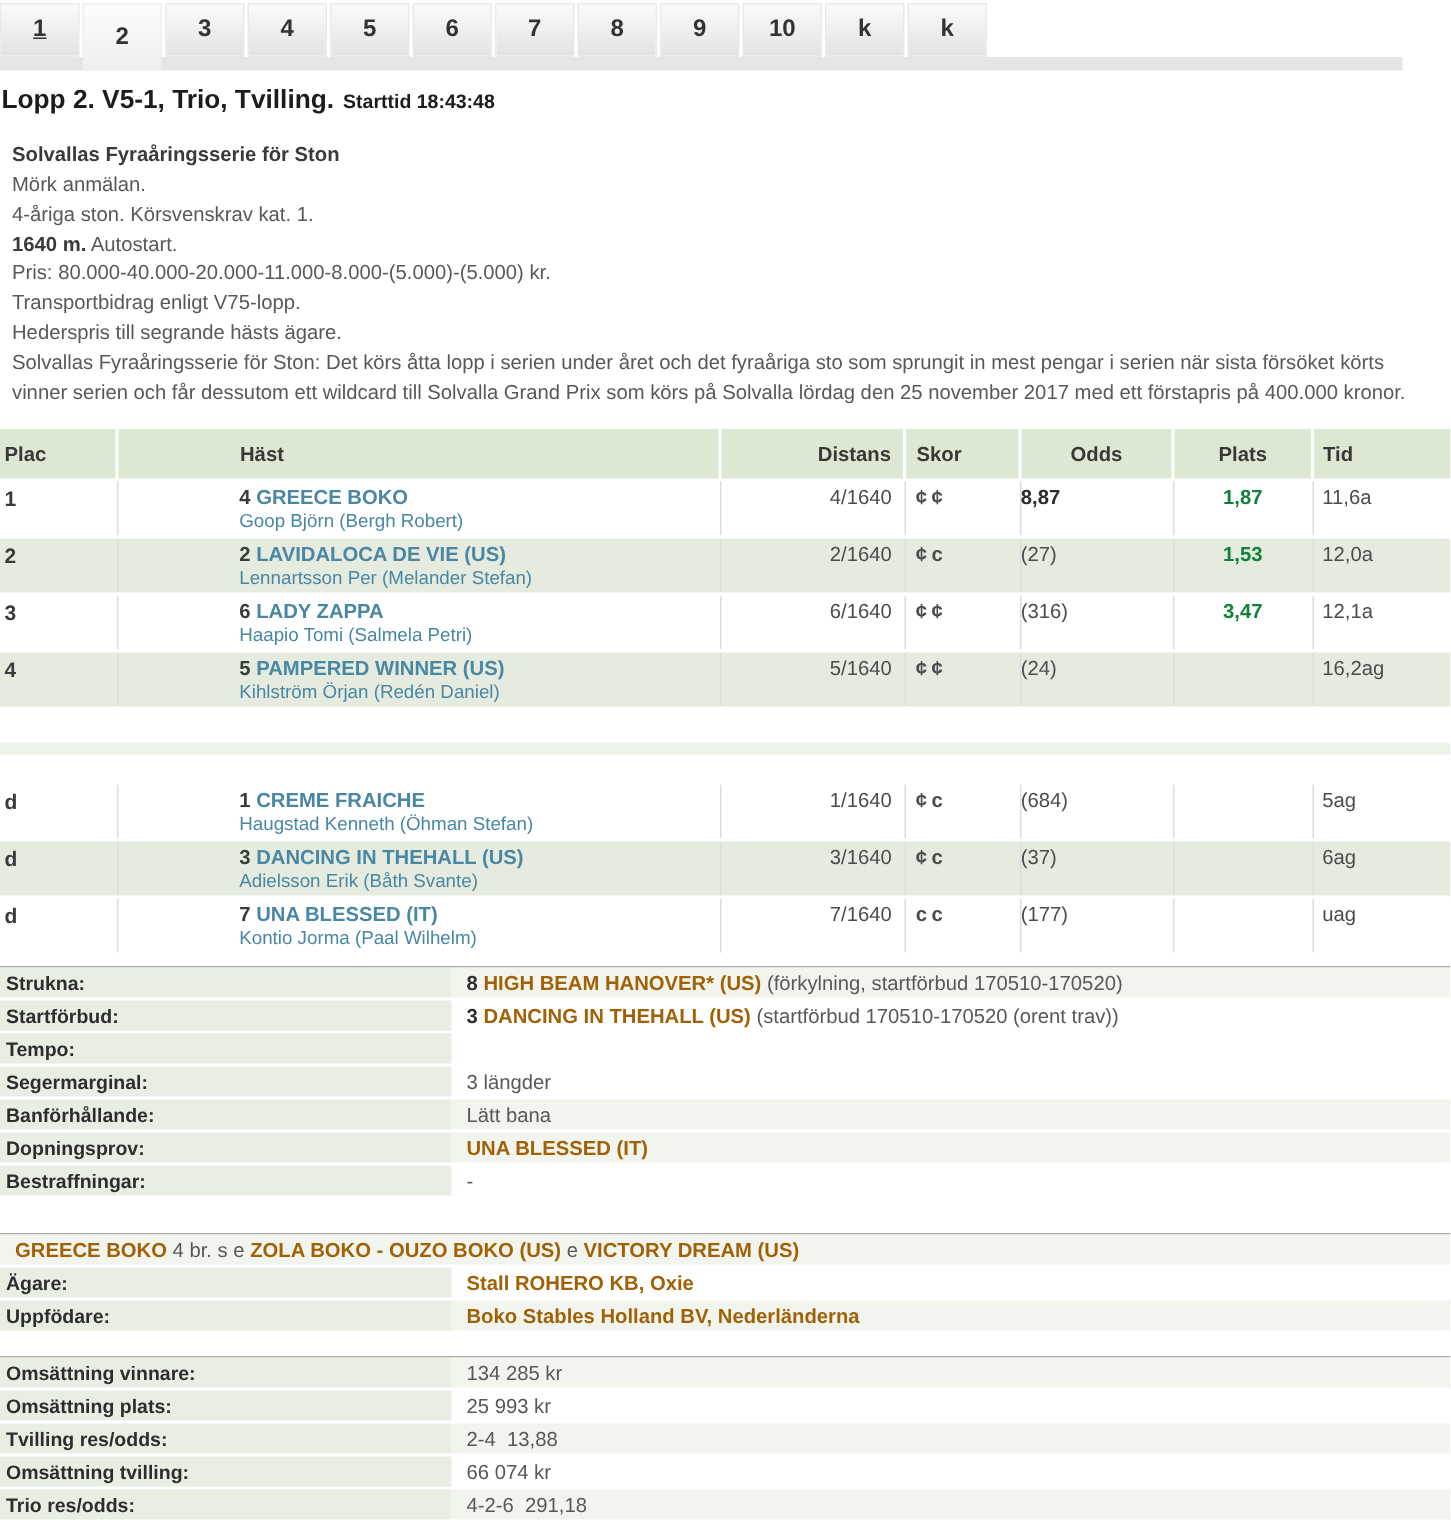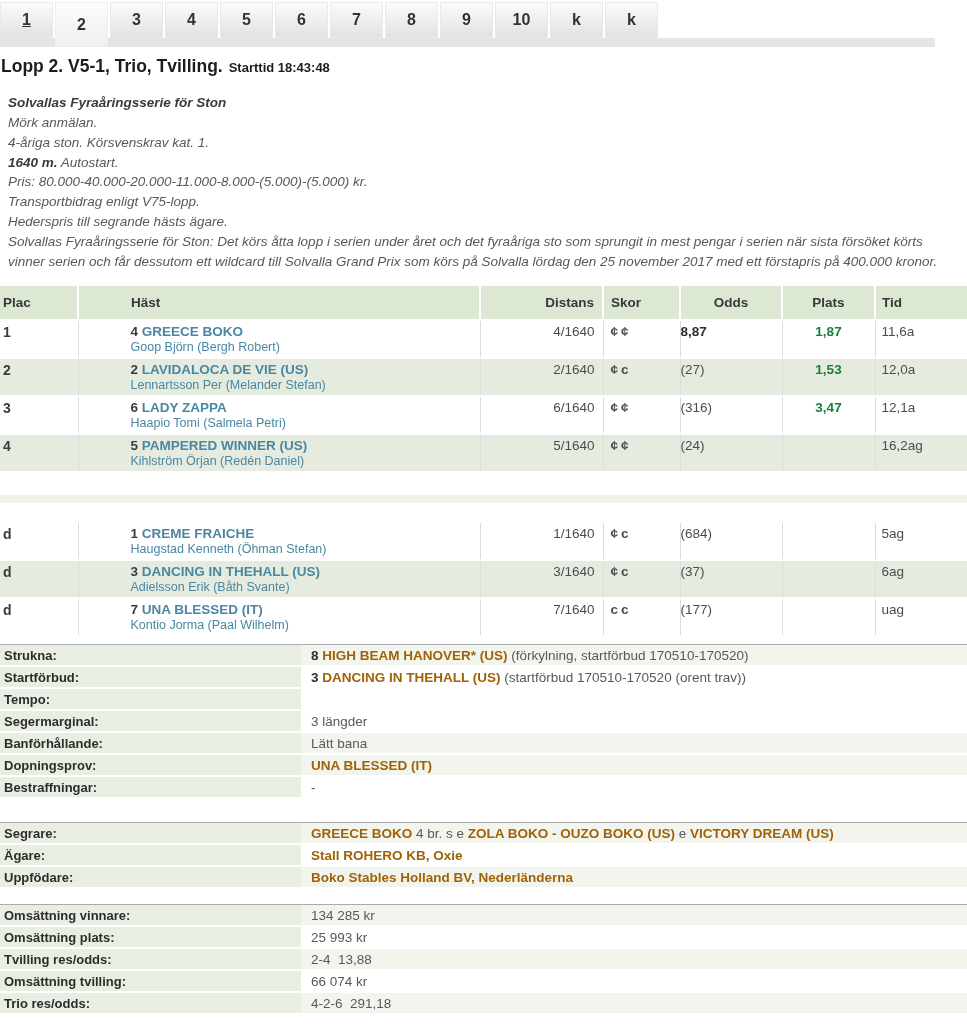--- a/index.html
+++ b/index.html
@@ -13,35 +13,35 @@
        background:linear-gradient(#fbfbfb,#e2e2e2);font-weight:bold;font-size:16px;color:#333;
        text-decoration:none;border:1px solid #e9e9e9;box-sizing:border-box;}
   .tab.active{height:45px;background:linear-gradient(#fcfcfc,#efefee);border-color:#eee;}
   .tab.u span{text-decoration:underline;}
 
   
   h1{margin:9px 0 0 1px;font-size:17.5px;color:#1c1c1c;font-weight:bold;}
   h1 .starttid{font-size:13px;margin-left:6px;}
 
   
-  .race-info{margin:16px 0 0 8px;line-height:1.47;color:#57585a;max-width:950px;font-style:italic;}
+  .race-info{margin:16px 0 0 8px;line-height:1.47;color:#57585a;max-width:950px;}
   .race-info .series{font-weight:bold;color:#3a3a3a;}
   .race-line b{color:#3a3a3a;}
 
   
   table.results{border-collapse:collapse;width:967px;margin-top:14px;table-layout:fixed;font-size:13.5px;}
   thead th{background:#dde8d2;color:#383838;font-weight:bold;height:33px;padding:0;border-left:2px solid #fff;}
   thead th:first-child{border-left:none;}
   tbody tr{border-top:2px solid #fff;}
   tbody tr.tint{background:#e5ecdf;}
   tbody td{padding:3px 0;vertical-align:top;color:#4c4c4e;border-left:1px solid #dcdcdc;}
   tbody td:first-child{border-left:none;}
   th.col-plac,td.col-plac{text-align:left;padding-left:3px;}
   td.col-plac{font-size:14px;font-weight:bold;color:#3b3b3b;}
-  th.col-haest,td.col-haest{text-align:left;padding-left:52px;}
+  th.col-haest,td.col-haest{text-align:left;padding-left:81px;}
   th.col-distans,td.col-distans{text-align:right;padding-right:8px;}
   th.col-skor,td.col-skor{text-align:left;padding-left:7px;}
   td.col-skor{font-weight:bold;letter-spacing:3px;color:#4c4c4e;}
   th.col-odds,td.col-odds{}
   td.col-odds.strong{font-weight:bold;color:#2d2d2d;}
   th.col-plats,td.col-plats{text-align:center;}
   td.col-plats{font-weight:bold;color:#15803d;}
   th.col-tid,td.col-tid{text-align:left;padding-left:6px;}
   .hline1 .num{font-weight:bold;color:#3b3b3b;}
   a.horse{color:#4a87a3;font-weight:bold;text-decoration:none;}
@@ -266,21 +266,20 @@
     <div class="ilabel">Dopningsprov:</div>
     <div class="ival"><a class="link" href="#">UNA BLESSED (IT)</a></div>
   </div>
       <div class="irow">
     <div class="ilabel">Bestraffningar:</div>
     <div class="ival"><span class="plain">-</span></div>
   </div>
     </div>
     <div class="isec sec-winner-info">
       <div class="irow tint">
-    <div class="ilabel">Segrare:</div>
     <div class="ival"><a class="link" href="#">GREECE BOKO</a><span class="plain"> 4 br. s e </span><a class="link" href="#">ZOLA BOKO - OUZO BOKO (US)</a><span class="plain"> e </span><a class="link" href="#">VICTORY DREAM (US)</a></div>
   </div>
       <div class="irow">
     <div class="ilabel">Ägare:</div>
     <div class="ival"><a class="link" href="#">Stall ROHERO KB, Oxie</a></div>
   </div>
       <div class="irow tint">
     <div class="ilabel">Uppfödare:</div>
     <div class="ival"><a class="link" href="#">Boko Stables Holland BV, Nederländerna</a></div>
   </div>

